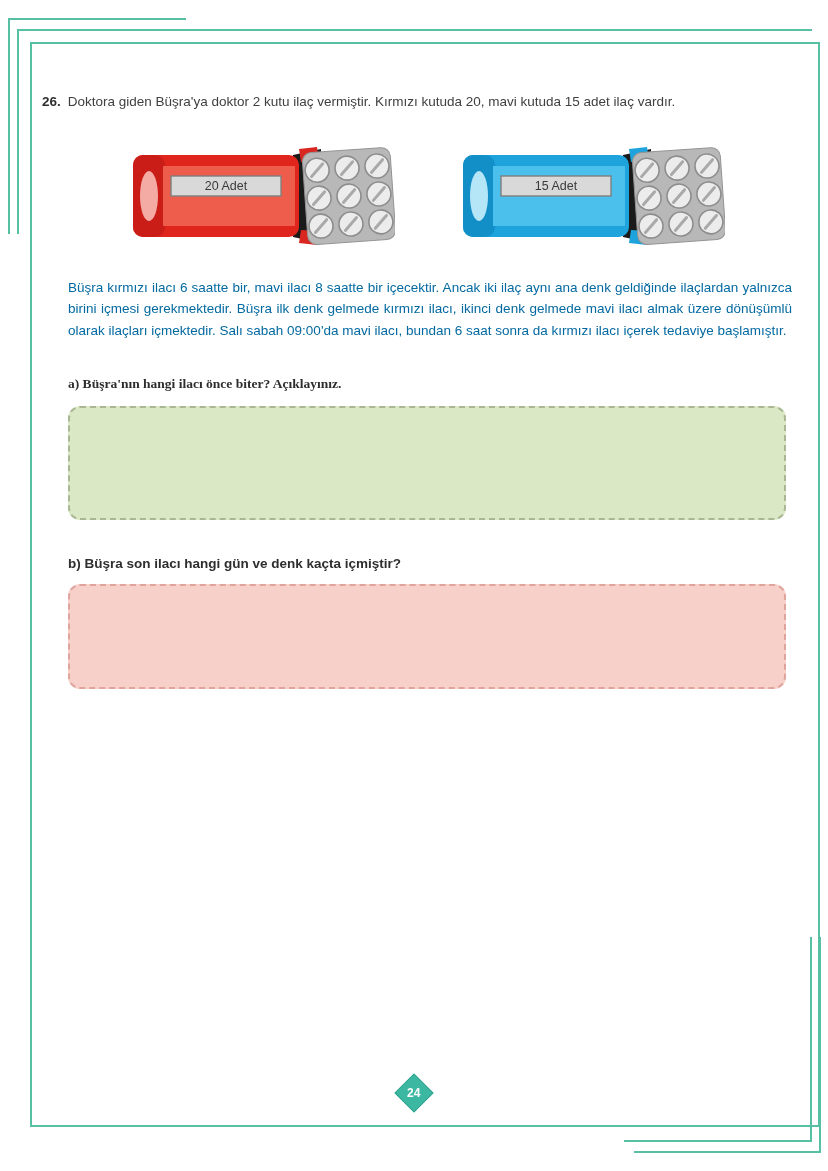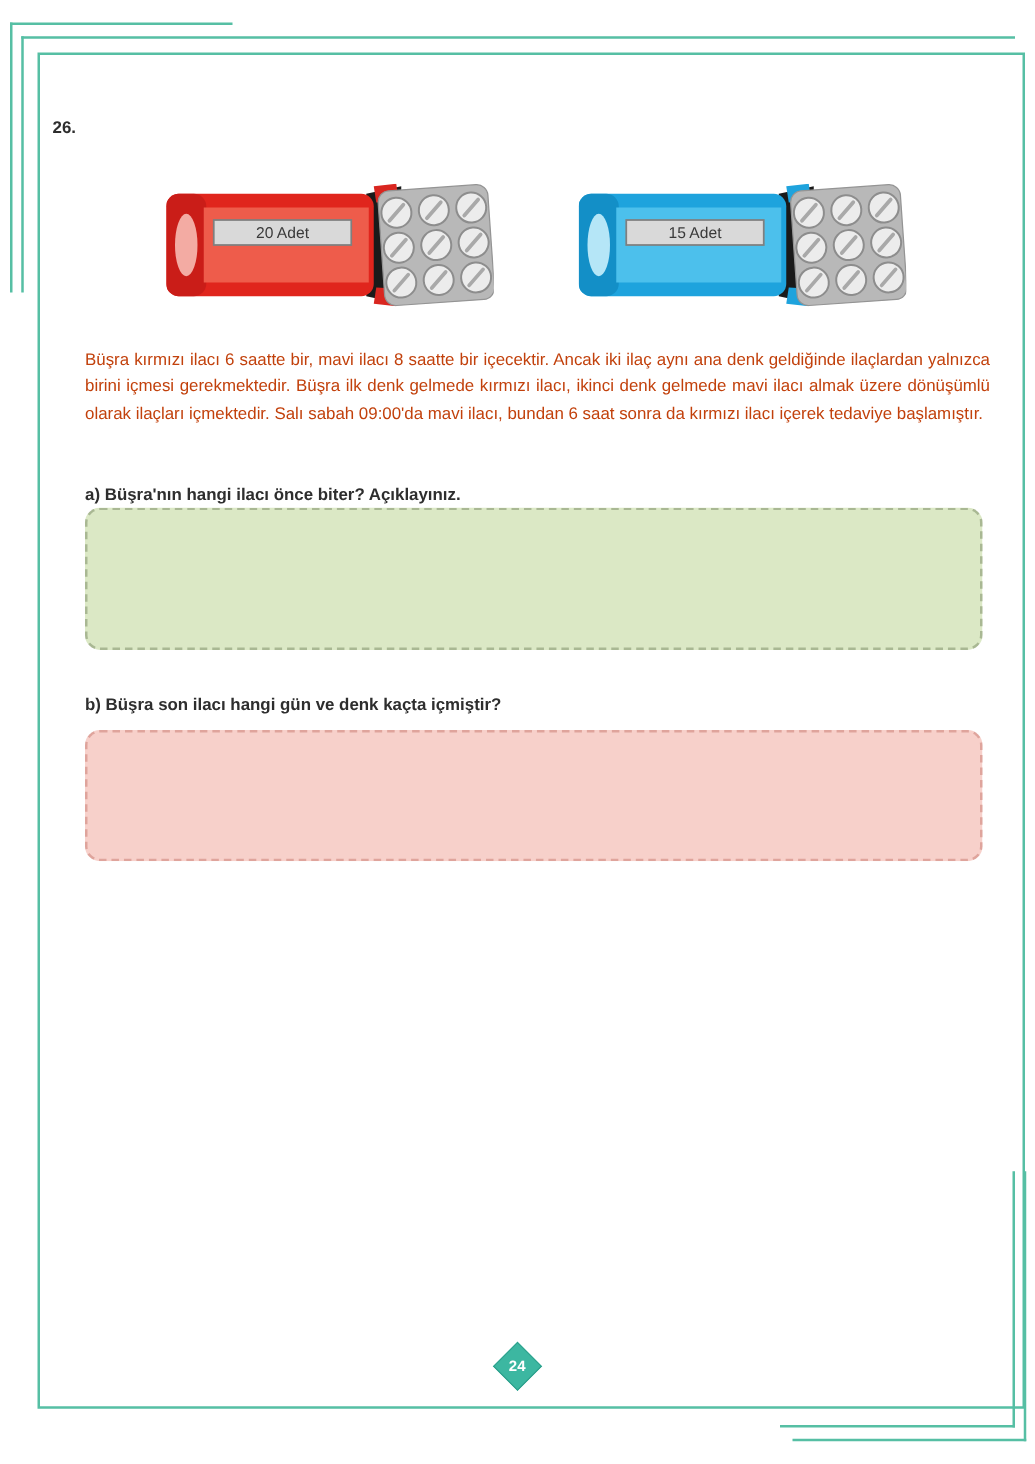--- a/index.html
+++ b/index.html
@@ -16,23 +16,23 @@
   #frame{
     position:absolute;left:30px;top:42px;width:790px;height:1085px;
     border:2px solid #56bfa4;box-sizing:border-box;
   }
   
   .q-row{position:absolute;left:42px;top:92px;right:38px;display:flex;gap:7px;
          font-size:13.5px;line-height:1.5;}
   .q-num{font-weight:bold;color:#2e2e2e;flex:0 0 auto;}
   .q-intro{color:#3f3f3f;}
   .q-body{position:absolute;left:68px;top:277px;width:724px;
-          font-size:13.5px;line-height:1.58;color:#c2410c;text-align:justify;}
+          font-size:13.5px;line-height:1.58;color:#0369a1;text-align:justify;}
   .part-label{position:absolute;left:68px;font-size:13.5px;font-weight:bold;color:#2e2e2e;}
-  #part-a{top:388px;}
+  #part-a{top:376px;font-family:Liberation Serif, serif;}
   #part-b{top:556px;}
   
   .ansbox{position:absolute;left:68px;width:718px;border-radius:12px;box-sizing:border-box;}
   #ans-a{top:406px;height:114px;background:#dbe8c5;border:2px dashed #a9b893;}
   #ans-b{top:584px;height:105px;background:#f7d0ca;border:2px dashed #dfa49c;}
   
   .medbox{position:absolute;top:147px;}
   #box-red{left:133px;}
   #box-blue{left:463px;}
   .mb-black{fill:#1a1a1a;}
@@ -66,20 +66,21 @@
   <div class="dl" style="left:8px;top:18px;width:178px;height:2px"></div>
   <div class="dl" style="left:17px;top:29px;width:795px;height:2px"></div>
   <div class="dl" style="left:810px;top:937px;width:2px;height:205px"></div>
   <div class="dl" style="left:819px;top:937px;width:2px;height:216px"></div>
   <div class="dl" style="left:624px;top:1140px;width:188px;height:2px"></div>
   <div class="dl" style="left:634px;top:1151px;width:187px;height:2px"></div>
   <div id="frame"></div>
 
   <div class="q-row">
     <span class="q-num">26.</span>
+    <span class="q-intro">Doktora giden Büşra'ya doktor 2 kutu ilaç vermiştir. Kırmızı kutuda 20, mavi kutuda 15 adet ilaç vardır.</span>
   </div>
 
   <svg id="box-red" class="medbox red" width="262" height="98" viewBox="0 0 262 98">
     <polygon class="mb-black" points="160,8 188,2 188,96 160,90"></polygon>
     <polygon class="mb-tab" points="166,2 184,0 186,14 168,15"></polygon>
     <polygon class="mb-tab" points="168,83 186,84 184,98 166,96"></polygon>
     <g transform="rotate(-4 217 49)">
       <rect class="mb-pack" x="172" y="3" width="88" height="92" rx="9"></rect>
       <g class="mb-pills">
         <circle cx="186" cy="21" r="12"></circle>

